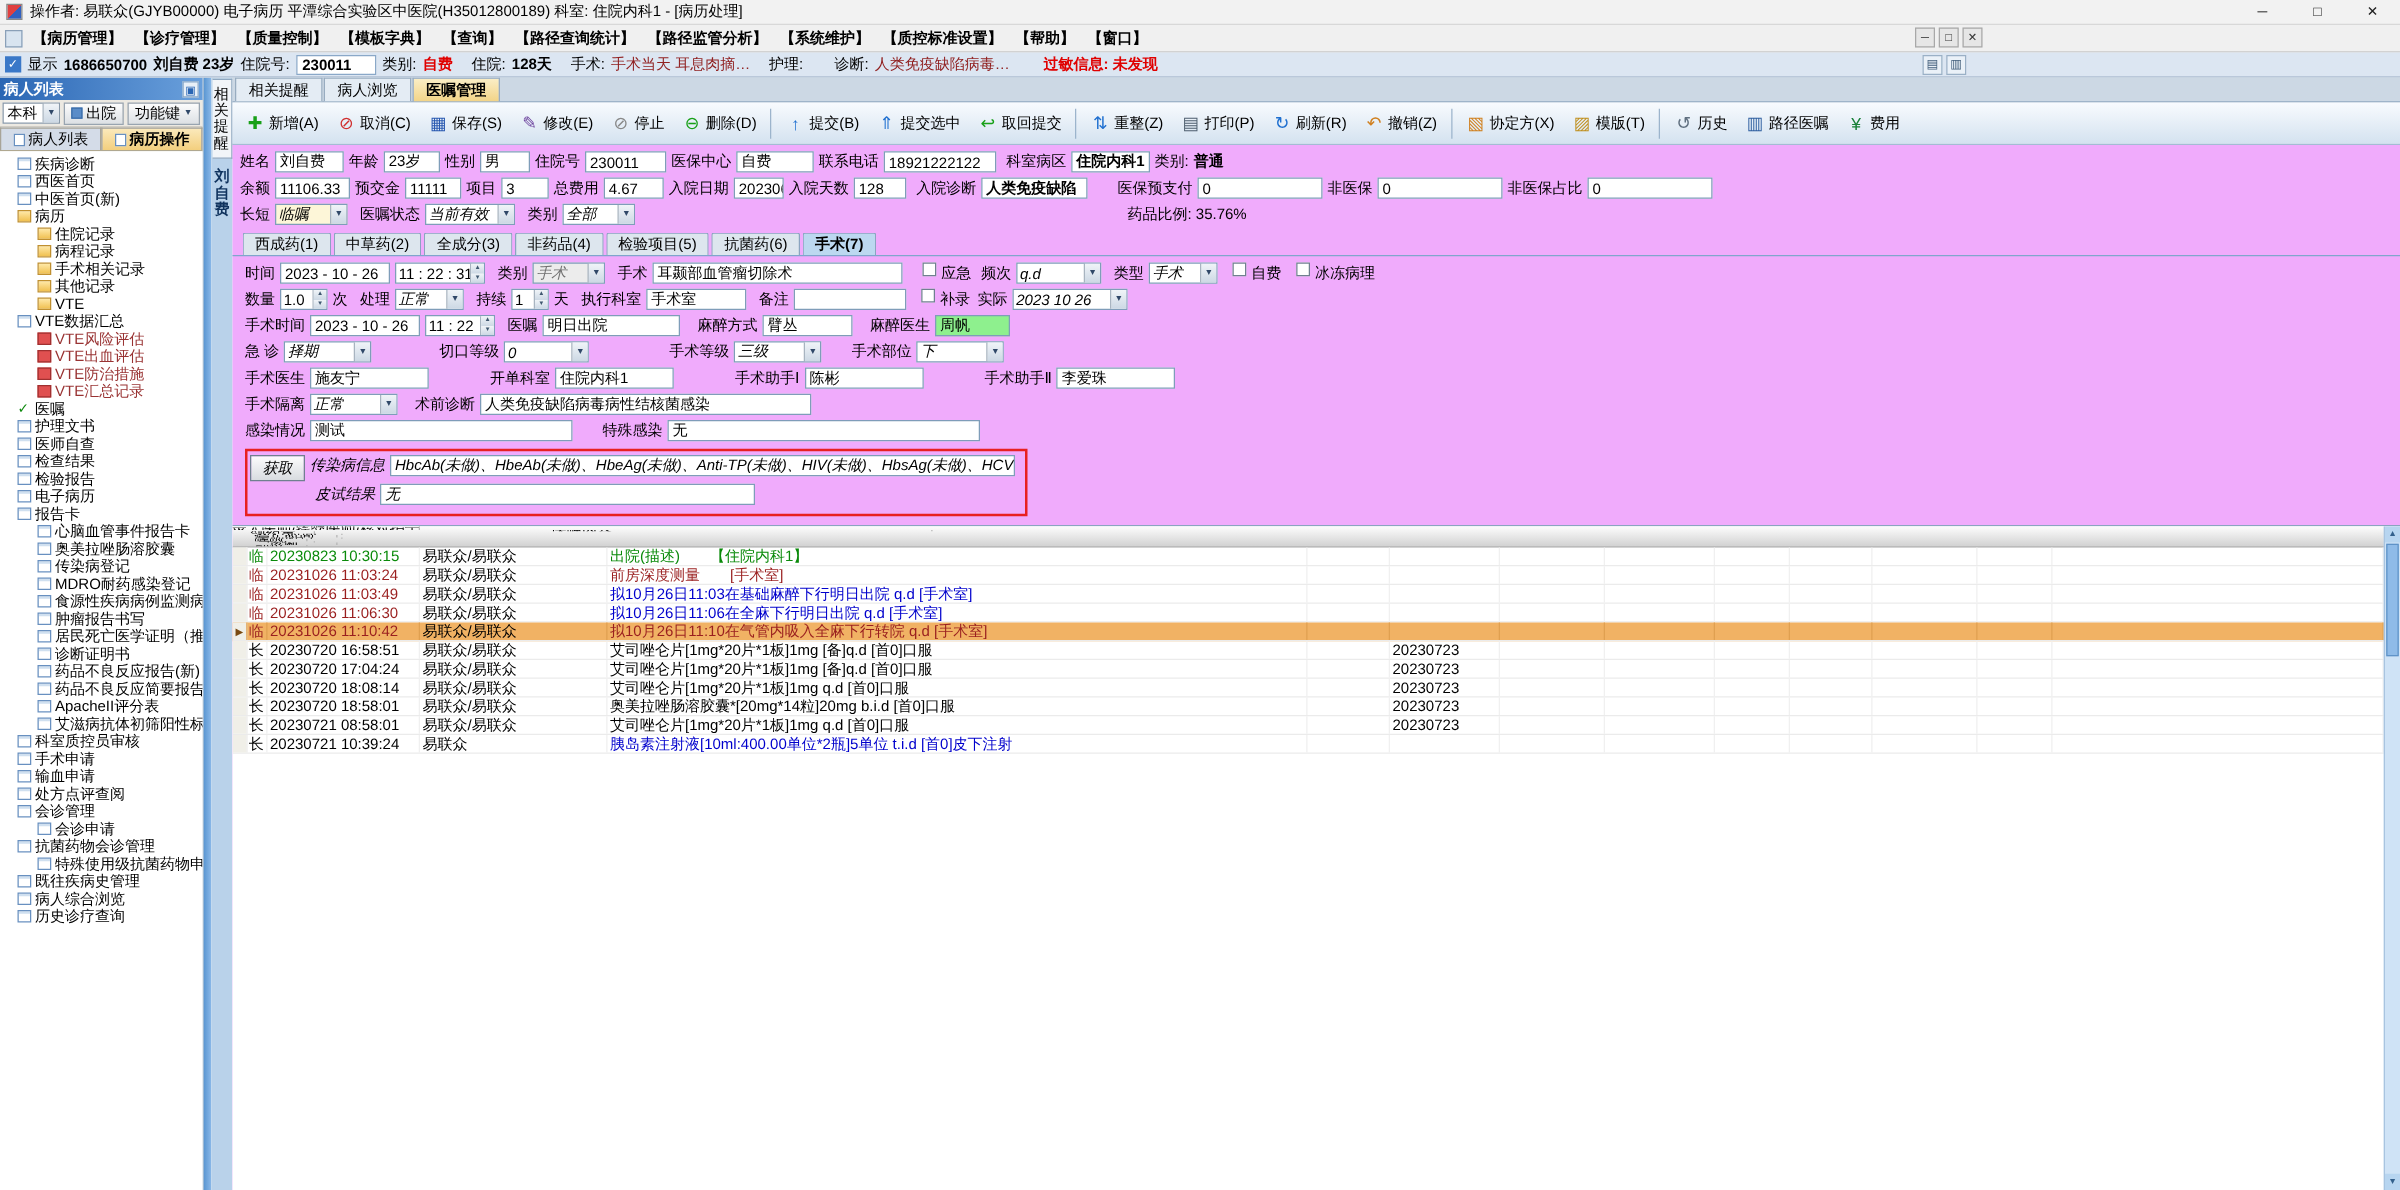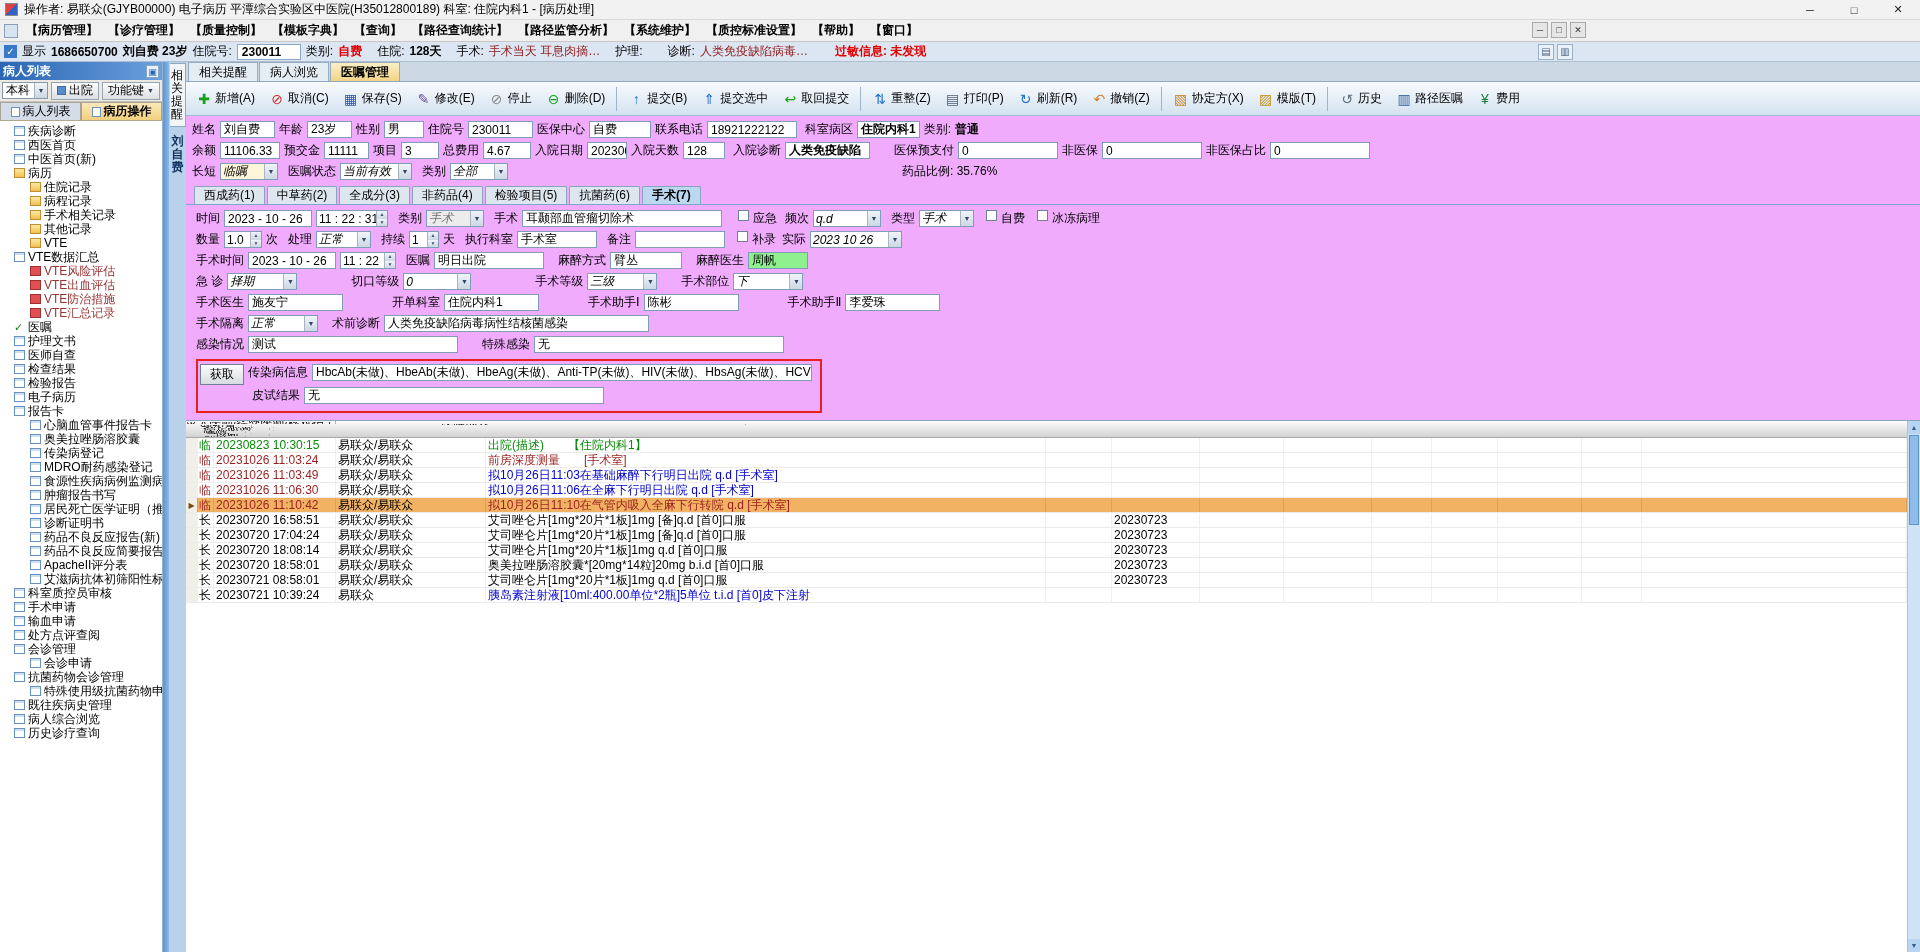--- a/index.html
+++ b/index.html
@@ -103,21 +103,21 @@
 .spin i { flex:1; font-style:normal; font-size:5px; line-height:7px; text-align:center; background:linear-gradient(#f0f4f8,#ccd8e4); color:#405870; }
 .cb { width:11px; height:11px; background:#fff; border:1px solid #708090; display:inline-block; flex:0 0 auto; }
 .bg-green { background:#8ef08e; }
 .ratio { margin-left:390px; white-space:nowrap; }
 
 .ordertabs { display:flex; align-items:flex-end; height:21px; padding-left:8px; gap:2px; margin-top:1px; }
 .ordertab { height:18px; padding:0 9px; display:flex; align-items:center; background:#dde6ee; border:1px solid #8aa4c0; border-bottom:none; border-radius:2px 2px 0 0; white-space:nowrap; }
 .ordertab.active { background:#bcd8f0; font-weight:bold; }
 .surgpanel { border-top:1px solid #7fa6cc; padding:5px 0 4px 10px; }
 .srow { display:flex; align-items:flex-start; height:20px; margin-bottom:1px; gap:4px; }
-.redbox { border:2px solid #e82020; margin:3px 0 0 0; padding:3px 8px 4px 2px; width:fit-content; display:flex; flex-direction:column; gap:3px; }
+.redbox { border:2px solid #e82020; margin:3px 0 0 0; padding:3px 8px 4px 2px; width:fit-content; display:flex; flex-direction:column; gap:3px;font-style:italic; }
 .redbox .srow { margin:0; }
 .btn-fetch { border:1px solid #708090; background:linear-gradient(#fcfcfc,#d8dce0); padding:1px 9px; white-space:nowrap; }
 
 .w30{width:30px}.w38{width:38px}
 .w52{width:68px}.w55{width:55px}.w56{width:56px}.w58{width:58px}.w60{width:60px}.w70{width:70px}.w72{width:72px}.w80{width:80px}.w85{width:85px}.w88{width:88px}
 .w90{width:90px}.w92{width:92px}.w95{width:95px}.w110{width:110px}.w200{width:200px}
 .w210{width:210px}.w250{width:250px}.w265{width:265px}.w300{width:300px}.w500{width:500px}
 .ml2{margin-left:2px}.ml4{margin-left:4px}.ml6{margin-left:6px}.ml8{margin-left:8px}.ml10{margin-left:10px}
 .ml12{margin-left:12px}.ml20{margin-left:20px}
 .ml45{margin-left:45px}.ml50{margin-left:50px}.ml60{margin-left:60px}

